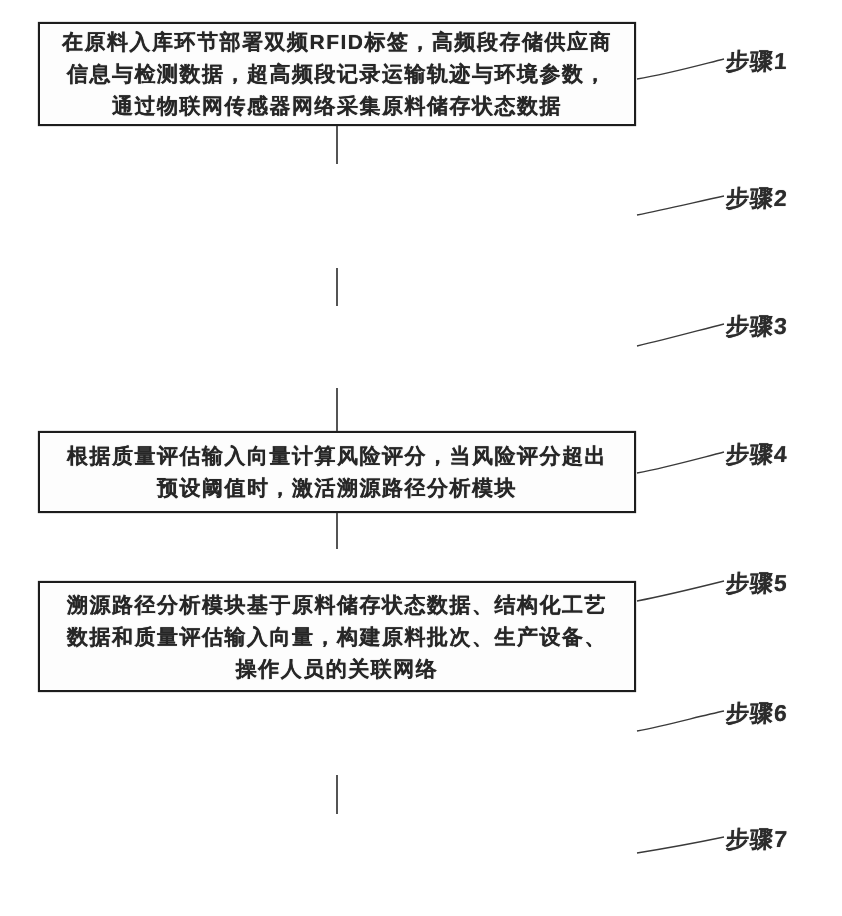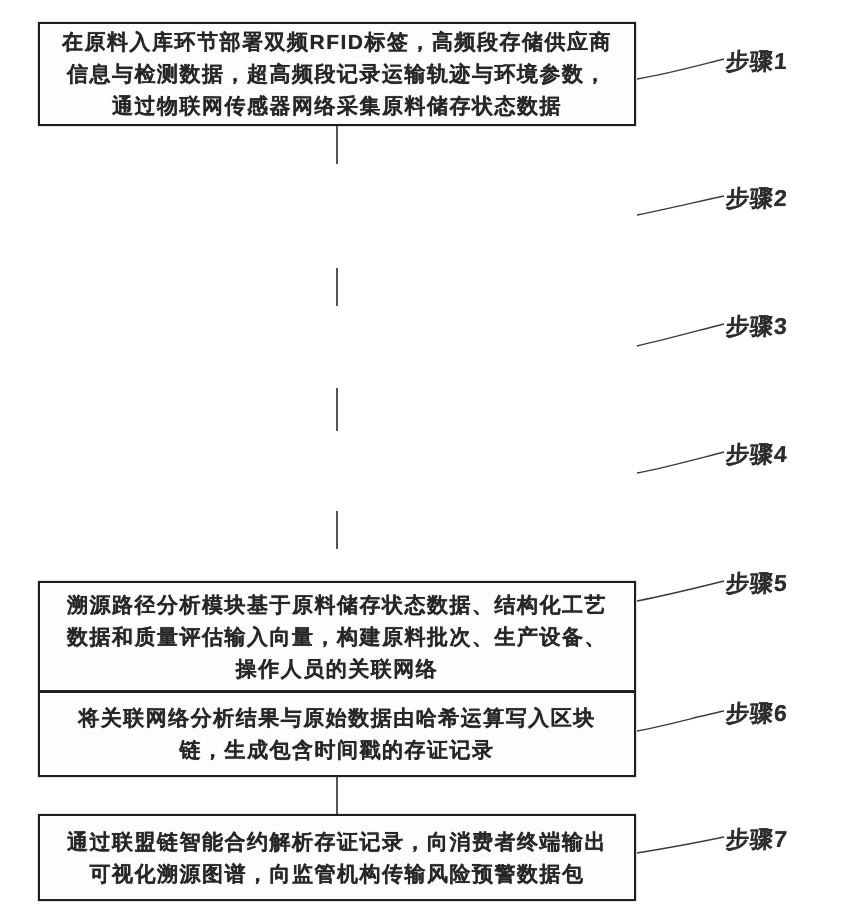--- a/index.html
+++ b/index.html
@@ -78,32 +78,28 @@
     <path d="M637,601 C668,595 700,587 724,581" stroke="#3a3a3a" stroke-width="1.3" fill="none"></path>
     <path d="M637,731 C668,725 700,716 724,711" stroke="#3a3a3a" stroke-width="1.3" fill="none"></path>
     <path d="M637,853 C668,848 700,842 724,837" stroke="#3a3a3a" stroke-width="1.3" fill="none"></path>
   </svg>
 
   <div class="flow-box" style="top:22px;height:100px">
     <div class="box-text">在原料入库环节部署双频RFID标签，高频段存储供应商
 信息与检测数据，超高频段记录运输轨迹与环境参数，
 通过物联网传感器网络采集原料储存状态数据</div>
   </div>
+  <div class="flow-box" style="top:431px;height:78px">
+    <div class="box-text">根据质量评估输入向量计算风险评分，当风险评分超出
+预设阈值时，激活溯源路径分析模块</div>
+  </div>
   <div class="flow-box" style="top:581px;height:107px">
     <div class="box-text">溯源路径分析模块基于原料储存状态数据、结构化工艺
 数据和质量评估输入向量，构建原料批次、生产设备、
 操作人员的关联网络</div>
-  </div>
-  <div class="flow-box" style="top:691px;height:82px">
-    <div class="box-text">将关联网络分析结果与原始数据由哈希运算写入区块
-链，生成包含时间戳的存证记录</div>
-  </div>
-  <div class="flow-box" style="top:814px;height:83px">
-    <div class="box-text">通过联盟链智能合约解析存证记录，向消费者终端输出
-可视化溯源图谱，向监管机构传输风险预警数据包</div>
   </div>
 
   <div class="step-label" style="top:46px">步骤1</div>
   <div class="step-label" style="top:183px">步骤2</div>
   <div class="step-label" style="top:311px">步骤3</div>
   <div class="step-label" style="top:439px">步骤4</div>
   <div class="step-label" style="top:568px">步骤5</div>
   <div class="step-label" style="top:698px">步骤6</div>
   <div class="step-label" style="top:824px">步骤7</div>
 

